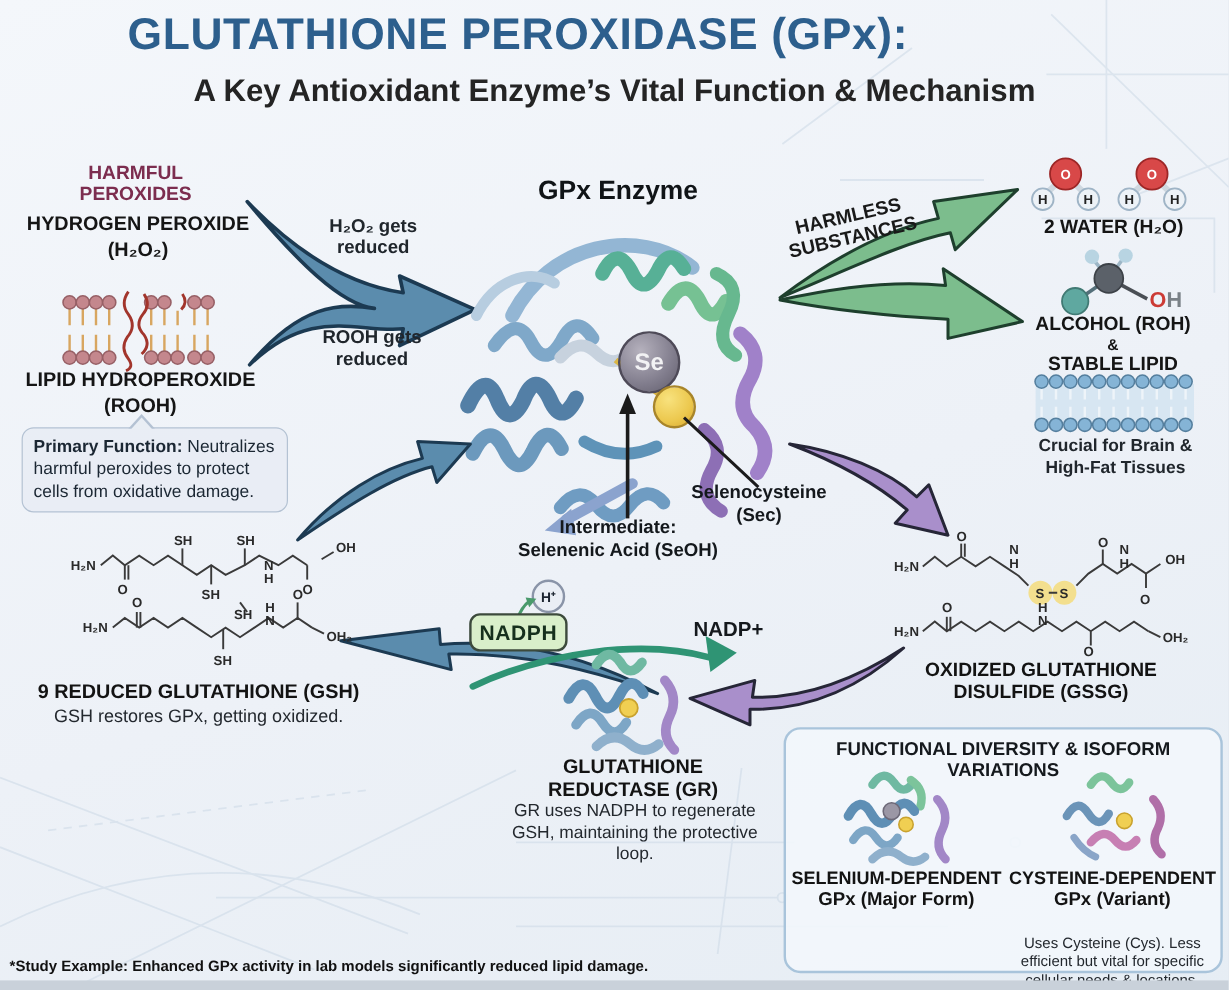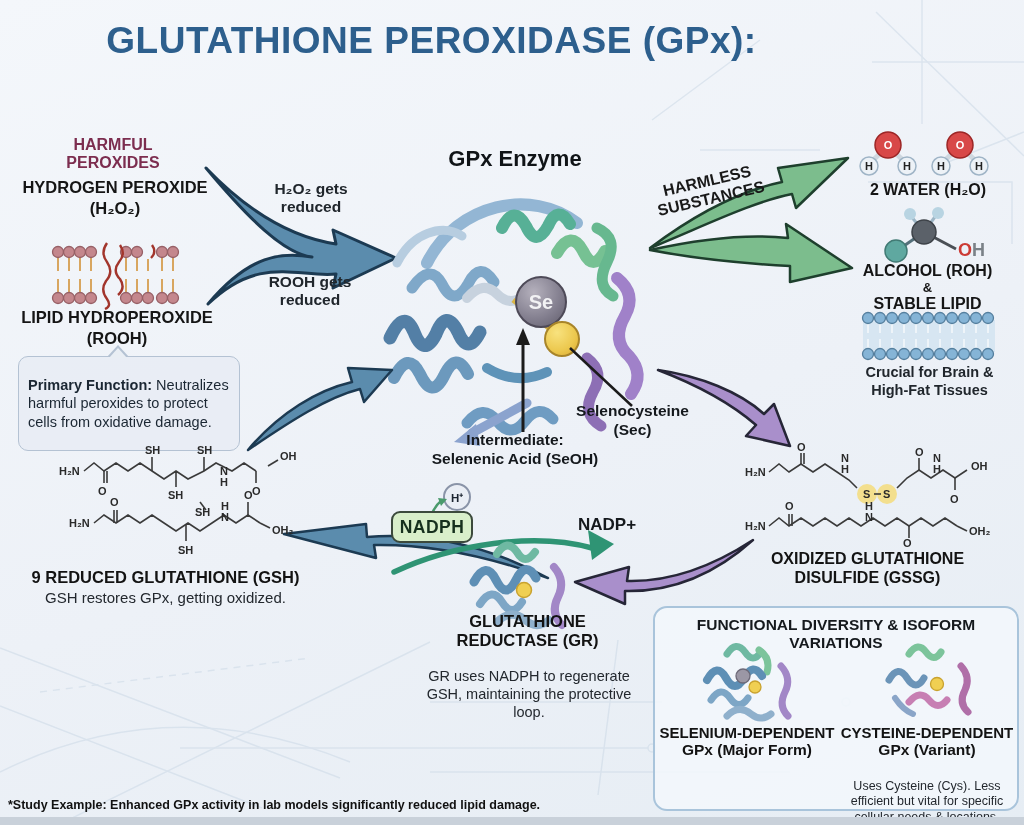--- a/index.html
+++ b/index.html
@@ -5,21 +5,21 @@
   html,body{margin:0;padding:0;background:#dfe5ec;}
   #canvas{position:relative;width:1024px;height:825px;overflow:hidden;
     background:linear-gradient(160deg,#f4f7fb 0%,#edf1f7 55%,#e6edf4 100%);
     font-family:"Liberation Sans",sans-serif;color:#1c1c1c;}
   .abs{position:absolute;}
   .c{text-align:center;}
   .b{font-weight:bold;}
   svg{display:block;overflow:visible;}
   svg text{font-family:"Liberation Sans",sans-serif;}
   .sphere{position:absolute;border-radius:50%;display:flex;align-items:center;justify-content:center;}
-  .bubble{position:absolute;left:18px;top:356px;width:222px;padding:19px 9px;box-sizing:border-box;
+  .bubble{position:absolute;left:18px;top:356px;width:222px;padding:7px 9px;box-sizing:border-box;
     background:rgba(232,237,244,.92);border:1.5px solid #b4c2d3;border-radius:10px;
     font-size:14.5px;line-height:1.26;color:#1b2733;}
   .bubble:before{content:"";position:absolute;top:-12px;left:88px;border:11px solid transparent;border-bottom:12px solid #b4c2d3;border-top:none;}
   .bubble:after{content:"";position:absolute;top:-9px;left:90px;border:9px solid transparent;border-bottom:10px solid #e9eef4;border-top:none;}
   .isobox{position:absolute;left:653px;top:606px;width:362px;height:201px;
     background:rgba(242,247,252,.88);border:2px solid #a9c4db;border-radius:14px;}
 </style>
 </head>
 <body>
 
@@ -42,21 +42,22 @@
       <path d="M876,12 L1024,156"></path>
         <path d="M922,0 L922,124"></path>
         <path d="M872,62 L1024,62"></path>
       <path d="M948,162 L1024,132"></path>
         <path d="M868,182 L1012,182 L1012,244"></path>
       <path d="M652,120 L760,40"></path>
         <path d="M700,150 L820,150"></path>
     </g>
   </svg>
 
-  <div class="abs c b" style="left:0;top:20px;width:863px;font-size:37px;letter-spacing:.5px;color:#2d5f8d">GLUTATHIONE PEROXIDASE (GPx):</div>
+  <div class="abs c b" style="left:0;top:8px;width:863px;font-size:37px;letter-spacing:.5px;color:#2d5f8d">GLUTATHIONE PEROXIDASE (GPx):</div>
+  <div class="abs c b" style="left:0;top:60px;width:1024px;font-size:26px;color:#242424">A Key Antioxidant Enzyme’s Vital Function &amp; Mechanism</div>
 
   <div class="abs c b" style="left:43px;top:136px;width:140px;font-size:16px;line-height:1.15;color:#7c2d4f">
     <div>HARMFUL</div>
     <div>PEROXIDES</div>
   </div>
   <div class="abs c b" style="left:15px;top:177px;width:200px;font-size:16.5px;line-height:1.25;color:#151515">
     <div>HYDROGEN PEROXIDE</div>
     <div>(H₂O₂)</div>
   </div>
 
@@ -320,21 +321,21 @@
     <g fill="none" stroke-linecap="round">
       <path d="M35,22 q10,-16 20,-2 q8,14 18,0" stroke="#6fb9a2" stroke-width="8"></path>
       <path d="M12,50 q12,-22 22,-2 q10,20 20,0 q10,-20 20,-2" stroke="#5e8fb5" stroke-width="9"></path>
       <path d="M18,72 q12,-18 22,-2 q10,16 20,0" stroke="#7da6c6" stroke-width="8"></path>
       <path d="M92,35 q12,14 4,30 q-8,16 4,28" stroke="#a287c7" stroke-width="8"></path>
       <path d="M35,90 q14,-14 28,-2 q12,10 24,0" stroke="#8fb0cc" stroke-width="8"></path>
       <path d="M22,30 q10,-14 20,-4" stroke="#b3cad f" stroke-width="7"></path>
     </g>
     <circle cx="62" cy="58" r="7.5" fill="#f0cf52" stroke="#c9a22e" stroke-width="1.5"></circle>
   </svg>
-  <div class="abs c b" style="left:440px;top:612px;width:175px;font-size:16.5px;line-height:1.18;color:#131313">
+  <div class="abs c b" style="left:440px;top:630px;width:175px;font-size:16.5px;line-height:1.18;color:#131313">
     <div>GLUTATHIONE</div>
     <div>REDUCTASE (GR)</div>
   </div>
   <div class="abs c" style="left:415px;top:668px;width:228px;font-size:14.5px;font-weight:500;line-height:1.23;color:#23282e">GR uses NADPH to regenerate GSH, maintaining the protective loop.</div>
 
   <svg class="abs" style="left:745px;top:448px" width="250" height="100" viewBox="0 0 250 100">
     <circle cx="122" cy="46" r="10" fill="#f3df8e"></circle>
     <circle cx="142" cy="46" r="10" fill="#f3df8e"></circle>
     <g stroke="#3a3a3a" stroke-width="1.6" fill="none">
       <polyline points="24,24 34,16 44,24 56,16 68,24 80,16 92,24 104,32 112,40"></polyline>

